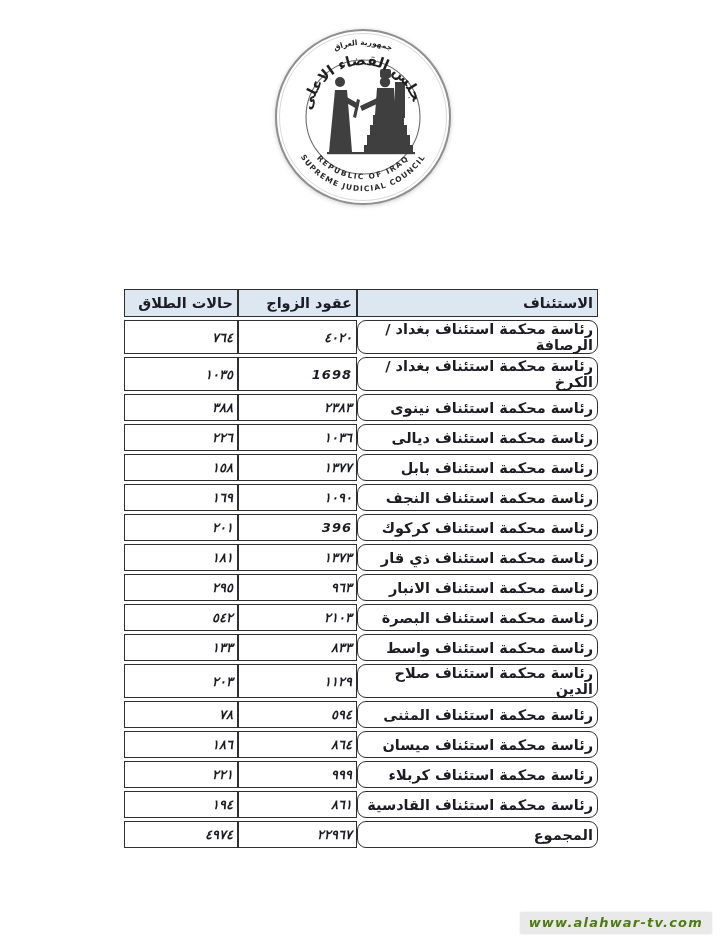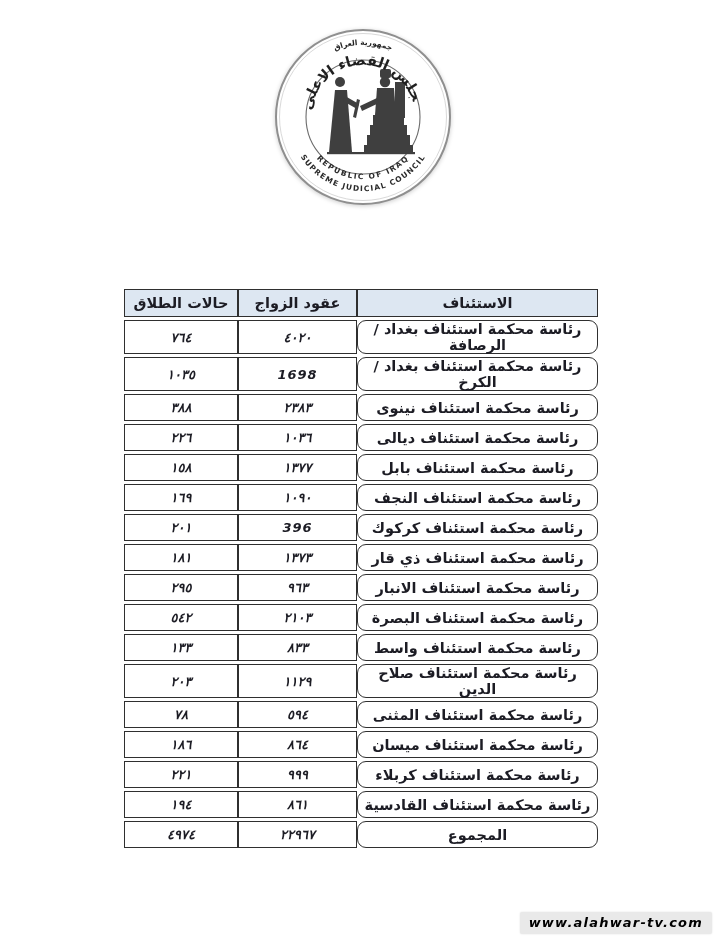--- a/index.html
+++ b/index.html
@@ -24,37 +24,37 @@
   }
 
   
   .table-wrap{position:absolute;left:124px;top:289px;width:474px;}
   table.stats{
     width:474px;direction:rtl;
     border-collapse:separate;border-spacing:0 3px;margin-top:-3px;
     font-family:"DejaVu Sans",sans-serif;
   }
   table.stats th, table.stats td{
-    border:1px solid #2f2f2f;text-align:center;vertical-align:middle;
+    border:1px solid #2f2f2f;text-align:right;vertical-align:middle;
     color:#1c1c24;padding:0 4px;margin-left:24px;
   }
   table.stats th{
     background:#dde7f2;height:26px;font-size:14.5px;font-weight:bold;
   }
   table.stats td{height:25px;font-weight:bold;}
   td.court-cell,{font-size:14.5px;}
   .court-cell{font-size:14.5px;border-radius:9px;}
   .num-cell{font-size:13px;letter-spacing:1px;font-style:italic;}
   col.c-court{width:241px;} col.c-marriage{width:119px;} col.c-divorce{width:114px;}
 
   
   .watermark{
     position:absolute;top:912px;right:12px;height:16px;
     background:#e9e9e9;border-radius:2px;padding:3px 9px;
-    color:#000000;font-size:13px;font-weight:bold;font-style:italic;
+    color:#4d7c0f;font-size:13px;font-weight:bold;font-style:italic;
     letter-spacing:1.2px;font-family:"DejaVu Sans",sans-serif;
     box-shadow:0 0 2px rgba(0,0,0,.12);
   }
 </style>
 </head>
 <body>
 
 <div class="canvas">
 
   <svg class="seal" viewBox="0 0 180 200">

